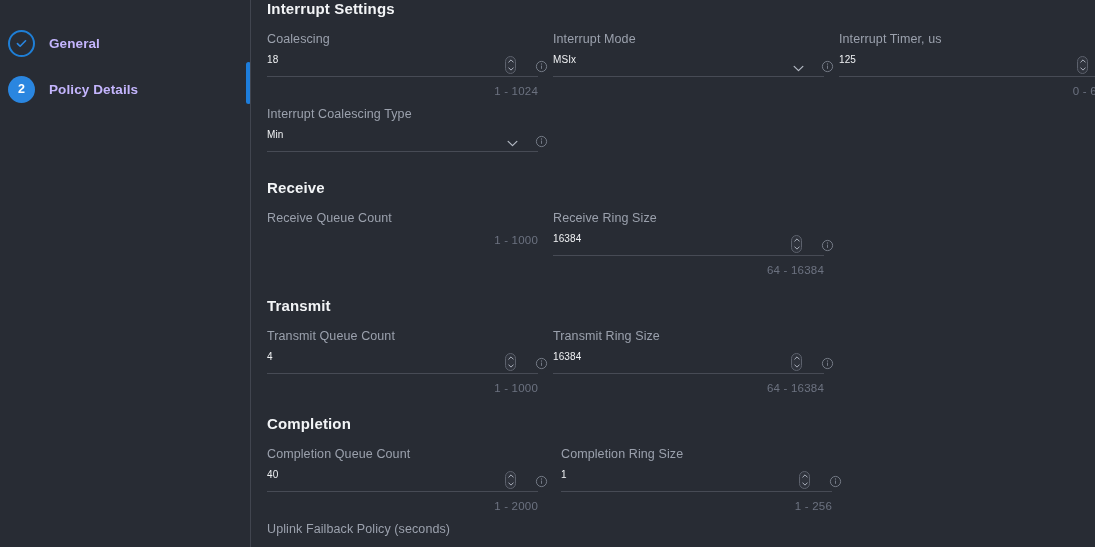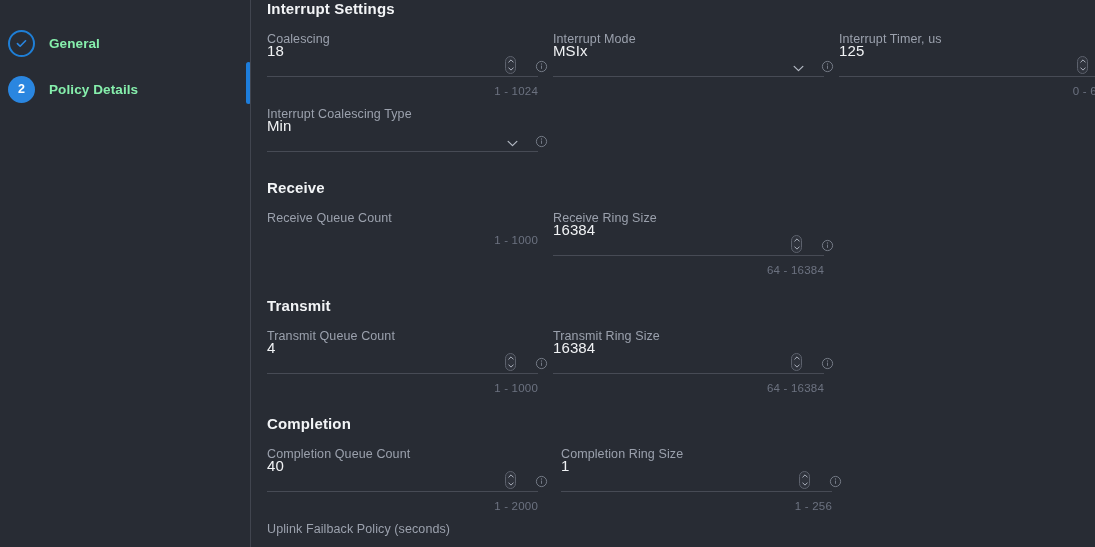--- a/index.html
+++ b/index.html
@@ -85,21 +85,21 @@
     background: #2a86e0;
     color: #ffffff;
     font-size: 12.5px;
     font-weight: 700;
     line-height: 1;
   }
 
   .step-label {
     font-size: 13.5px;
     font-weight: 700;
-    color: #86efac;
+    color: #c4b5fd;
     letter-spacing: .1px;
   }
 
   
   .content {
     flex: 1 1 auto;
     position: relative;
     overflow: hidden;
     padding: 0 0 0 16px;
   }
@@ -142,24 +142,24 @@
   .field-underline {
     position: absolute;
     left: 0;
     bottom: 0;
     height: 1px;
     width: 271px;
     background: #474b55;
   }
 
   .field-value {
-    font-size: 15px;
+    font-size: 10px;
     color: #f0f2f4;
     line-height: 20px;
-    padding-bottom: 16px;
+    padding-bottom: 7px;
     letter-spacing: .1px;
     white-space: nowrap;
     overflow: hidden;
     text-align: center;
   }
 
   .field-hint {
     font-size: 11.5px;
     color: #6c7280;
     text-align: right;

